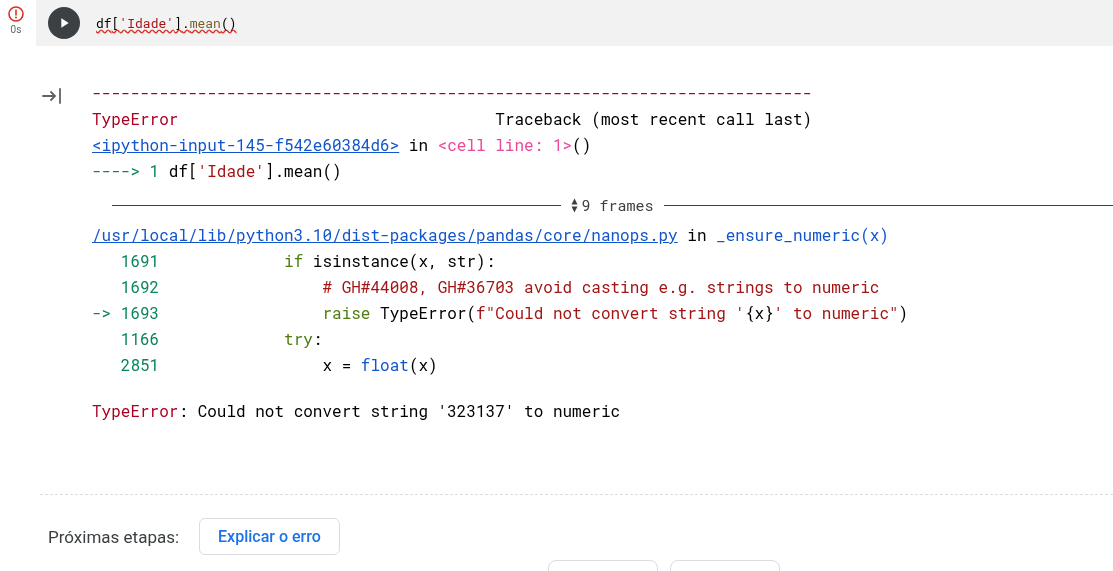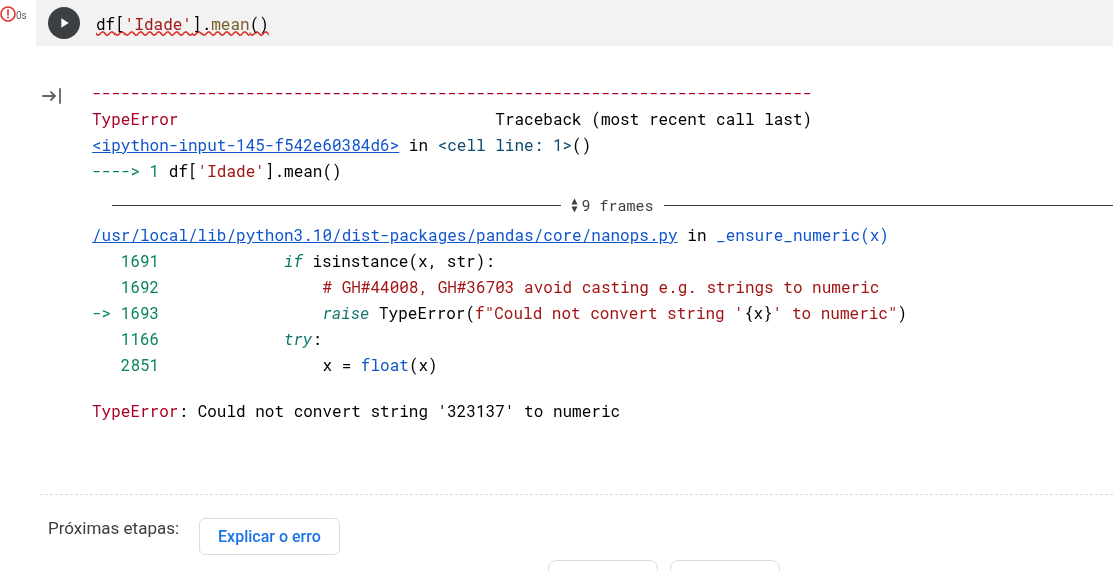--- a/index.html
+++ b/index.html
@@ -12,21 +12,21 @@
   position: relative;
 }
 .mono { font-family: "Roboto Mono", Menlo, Consolas, monospace; }
 
 .left-gutter {
   position: absolute;
   left: 0;
   top: 0;
   width: 32px;
   display: flex;
-  flex-direction: row;
+  flex-direction: column;
   align-items: center;
   padding-top: 6px;
 }
 .error-icon {
   width: 16px;
   height: 16px;
   color: #d93025;
   display: flex;
   align-items: center;
   justify-content: center;
@@ -54,21 +54,21 @@
   border-radius: 50%;
   background: #3c4043;
   display: flex;
   align-items: center;
   justify-content: center;
   cursor: pointer;
 }
 .run-btn svg { fill: #fff; }
 .code-input {
   margin-left: 16px;
-  font-size: 16px;
+  font-size: 13px;
   font-family: "Roboto Mono", Menlo, Consolas, monospace;
   text-decoration: underline wavy #d93025;
   text-decoration-skip-ink: none;
   white-space: pre;
 }
 .tok-black   { color: #000; }
 .tok-red     { color: #a31515; }
 .tok-orange  { color: #795e26; }
 .tok-punct   { color: #000; }
 
@@ -105,24 +105,24 @@
 }
 .tb-dash {
   color: #aa0023;
   letter-spacing: 0;
   white-space: pre;
 }
 .tb-line { white-space: pre; }
 .tb-err-name { color: #aa0023; }
 .tb-plain { color: #000; }
 .tb-link { color: #1155cc; text-decoration: underline; cursor: pointer; }
-.tb-cell { color: #0c4a6e; }
+.tb-cell { color: #ec4899; }
 .tb-emph { color: #098658; }
 .tb-str { color: #a31515; }
-.tb-kw { color: #0f766e; font-style: italic; }
+.tb-kw { color: #4d7c0f; }
 .tb-func { color: #1155cc; text-align: center; }
 .tb-comment { color: #a31515; }
 .tb-num { color: #098658; margin-top: 25px; }
 
 .frames-row {
   display: flex;
   align-items: center;
   margin: 8px 0 4px 0;
 }
 .frames-hr { flex: 1; border-top: 1px solid #3c4043; height: 0; }
@@ -142,21 +142,21 @@
   right: 0;
   top: 494px;
   border-top: 1px dashed #dadce0;
 }
 
 .next-steps {
   position: absolute;
   left: 48px;
   top: 518px;
   display: flex;
-  align-items: flex-start;
+  align-items: center;
   gap: 20px;
 }
 .next-label {
   font-size: 17px;
   color: #3c4043;
 }
 .explain-btn {
   border: 1px solid #dadce0;
   border-radius: 6px;
   padding: 8px 18px;

